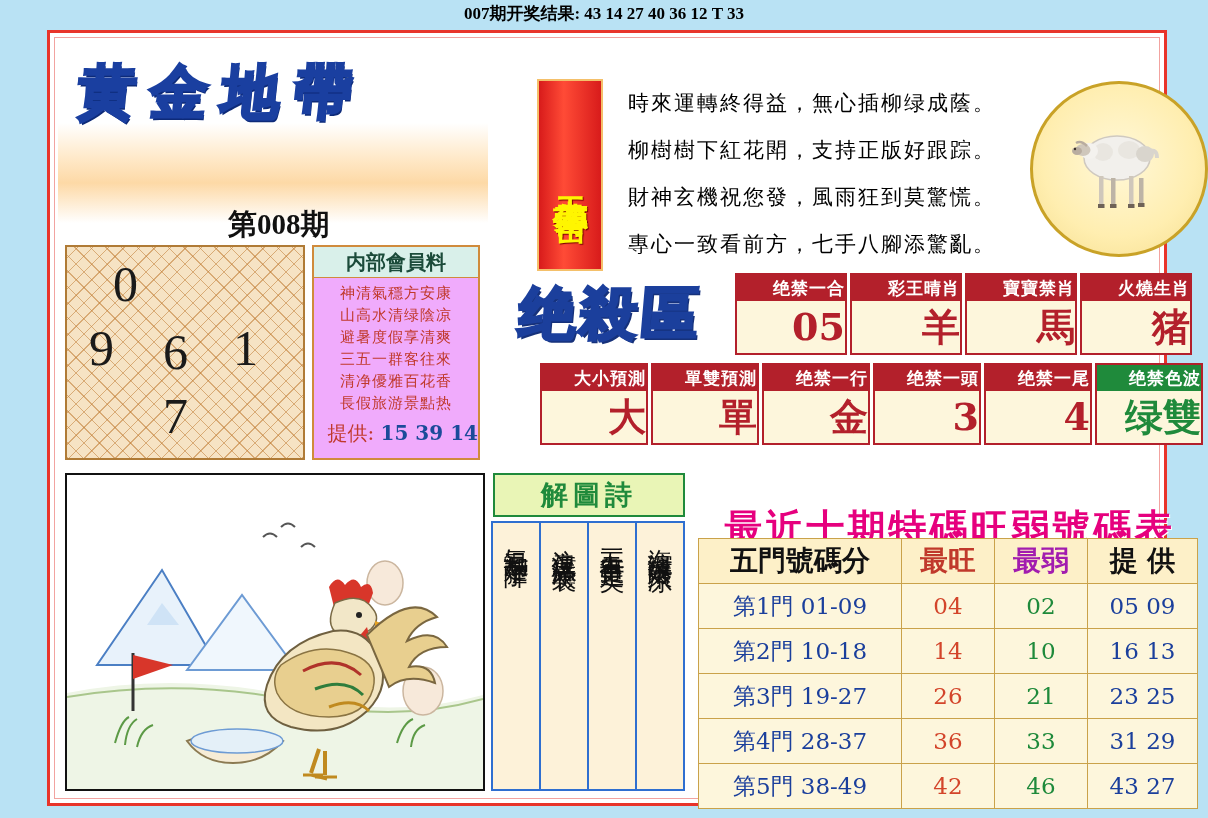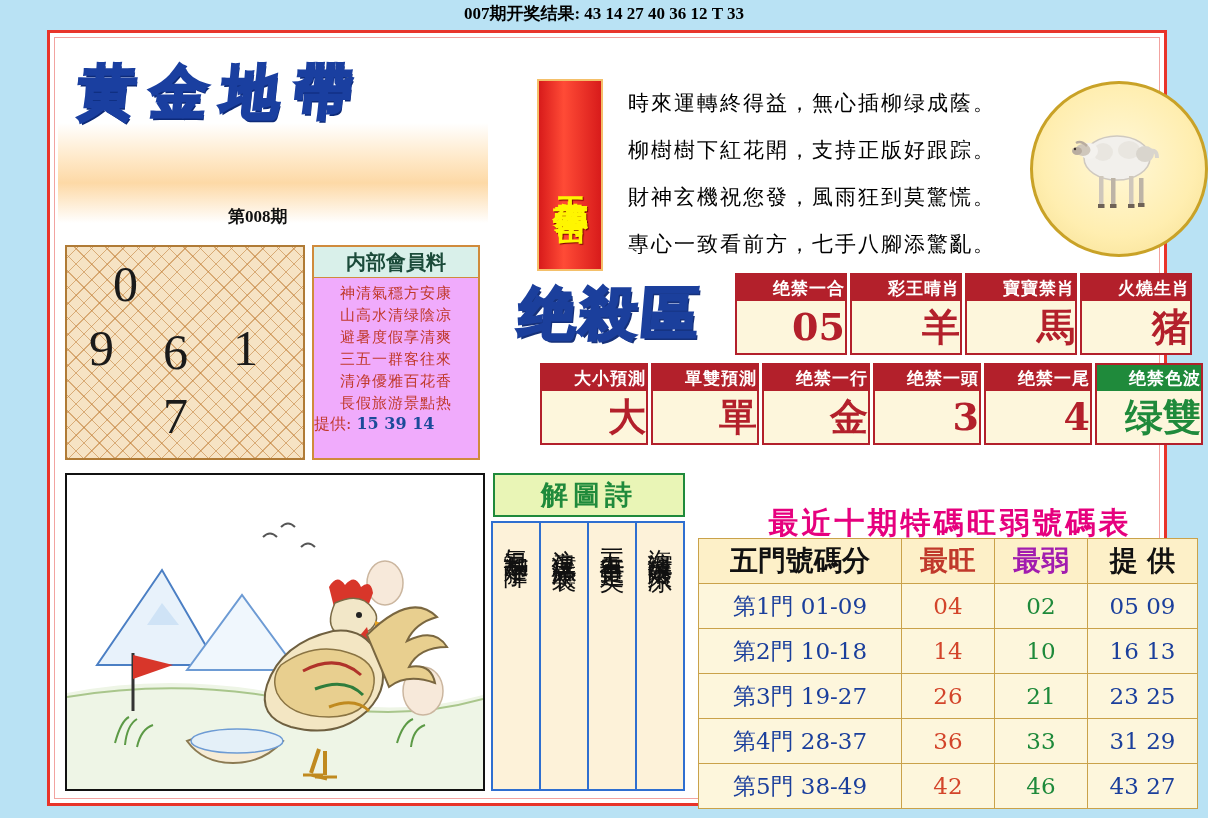--- a/index.html
+++ b/index.html
@@ -71,21 +71,21 @@
     font-size: 58px;
     line-height: 58px;
     color: #f5d200;
     -webkit-text-stroke: 3px #1a3fa0;
     text-shadow: 2px 3px 0 #0d2a78;
     transform: skewX(-6deg);
   }
   .issue-no {
     position: absolute;
     left: 178px; top: 172px;
-    font-size: 17px;
+    font-size: 29px;
     font-weight: bold;
     color: #111;
     font-family: "Liberation Serif", serif;
   }
   
   .vbanner {
     position: absolute;
     left: 487px; top: 46px;
     width: 66px; height: 192px;
     background: linear-gradient(to right, #d81b1b, #ff4b36 40%, #d81b1b);
@@ -181,25 +181,25 @@
   }
   .member-lines div {
     text-align: center;
     font-family: "DejaVu Serif", "Liberation Serif", serif;
     font-size: 15px;
     color: #c0392b;
     line-height: 22px;
     letter-spacing: 1px;
   }
   .member-foot {
-    text-align: left;
-    font-family: "DejaVu Serif", "Liberation Serif", serif;
-    font-size: 16px;
+    text-align: right;
+    font-family: "DejaVu Serif", "Liberation Serif", serif;
+    font-size: 20px;
     color: #c0392b;
-    margin-top: 0;
+    margin-top: 6px;
   }
   .member-foot b { color: #1b4b9a; font-weight: bold; }
   
   .killzone {
     position: absolute;
     left: 445px; top: 240px;
     width: 230px; height: 82px;
     display: flex;
     align-items: center;
     justify-content: center;
@@ -242,21 +242,21 @@
   }
   .cell.green .hd { background: #1f8a3b; }
   .cell.green .val { color: #1f8a3b; }
   
   .tbl-title {
     position: absolute;
     left: 650px; top: 470px;
     width: 500px;
     text-align: center;
     font-family: "DejaVu Serif", "Liberation Serif", serif;
-    font-size: 30px;
+    font-size: 38px;
     font-weight: bold;
     color: #e6007e;
     letter-spacing: 3px;
     text-shadow: 1px 1px 0 #fff;
   }
   .tbl {
     position: absolute;
     left: 648px; top: 505px;
     width: 500px;
     border-collapse: collapse;

